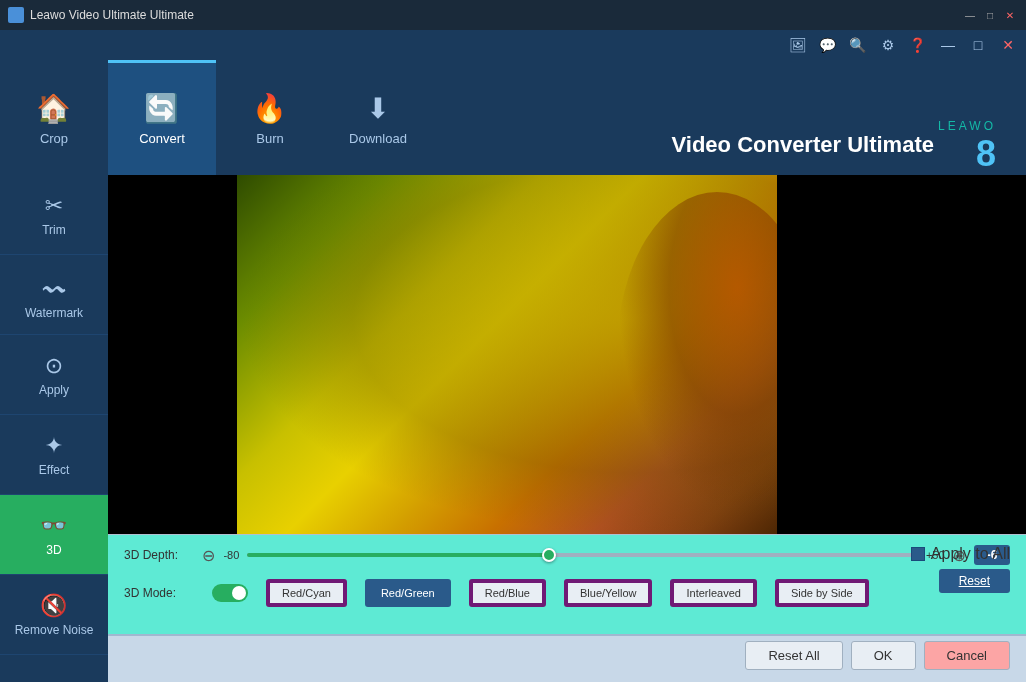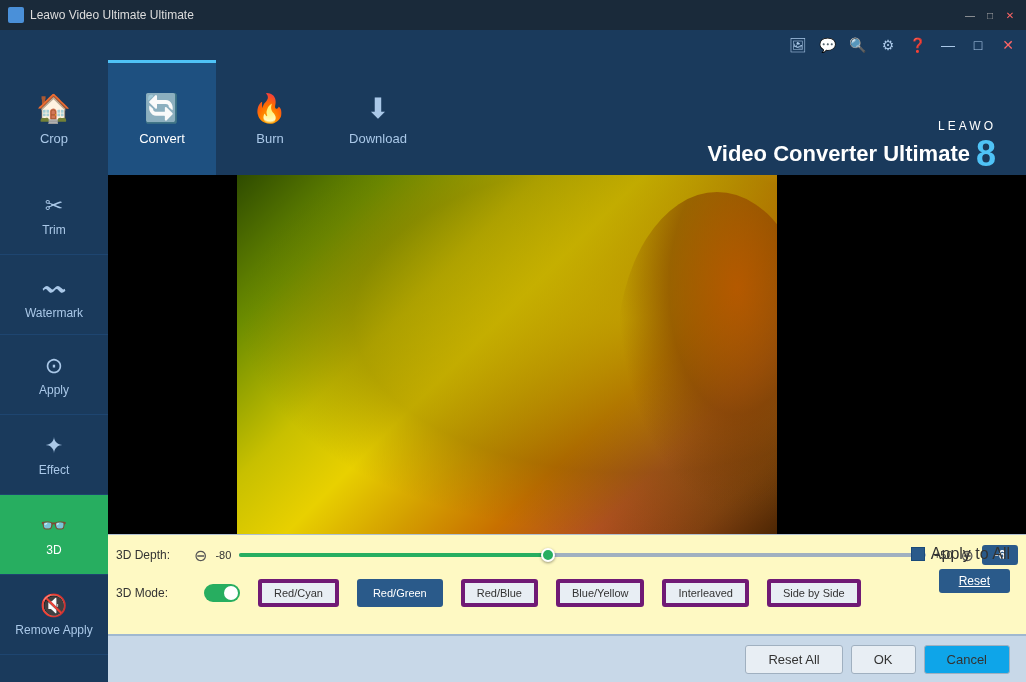--- a/index.html
+++ b/index.html
@@ -55,21 +55,21 @@
     }
     .nav-tab.active {
       background: #1e5080; color: white; border-top: 3px solid #4fc3f7;
     }
     .nav-tab-icon { font-size: 28px; }
     .brand-area {
       flex: 1; display: flex; align-items: center; justify-content: flex-end;
       padding-right: 30px;
     }
     .brand-text { color: white; text-align: right; }
-    .brand-leawo { font-size: 12px; letter-spacing: 3px; color: #ffffff; text-align: right; }
+    .brand-leawo { font-size: 12px; letter-spacing: 3px; color: #14b8a6; text-align: right; }
     .brand-name { font-size: 22px; font-weight: bold; color: white; line-height: 1.1; }
     .brand-version { font-size: 36px; font-weight: bold; color: #4fc3f7; margin-left: 6px; }
 
     
     .main-layout {
       display: flex;
       height: calc(682px - 30px - 30px - 115px);
     }
 
     
@@ -111,21 +111,21 @@
     }
     .video-black-left {
       position: absolute; left: 0; top: 0; width: 130px; height: 100%; background: #000;
     }
     .video-black-right {
       position: absolute; right: 0; top: 0; width: 120px; height: 100%; background: #000;
     }
 
     
     .controls-panel {
-      background: #fef9c3; padding: 10px 8px; border-top: 1px solid #b0c0d0;
+      background: #5eead4; padding: 10px 16px; border-top: 1px solid #b0c0d0;
       min-height: 100px;
     }
 
     
     .depth-row {
       display: flex; align-items: center; gap: 8px; margin-bottom: 14px;
     }
     .depth-label { font-size: 12px; color: #333; width: 70px; }
     .depth-minus-icon { font-size: 16px; color: #555; cursor: pointer; }
     .depth-minus-val { font-size: 11px; color: #333; }
@@ -172,30 +172,30 @@
     }
     .mode-btn {
       padding: 4px 12px; font-size: 11px; border-radius: 3px; cursor: pointer;
       border: 4px solid #701a75; background: #e8eef4; color: #333;
     }
     .mode-btn.active { background: #2a5a8a; color: white; border-color: #2a5a8a; }
 
     
     .bottom-bar {
       background: #c8d8e8; border-top: 2px solid #a0b8d0;
-      height: 48px; display: flex; align-items: center; justify-content: flex-end;
-      padding: 0 16px; gap: 8px;
+      height: 48px; display: flex; align-items: flex-end; justify-content: flex-end;
+      padding: 12px 16px; gap: 8px;
     }
     .bottom-btn {
       padding: 6px 22px; font-size: 13px; border-radius: 3px; cursor: pointer;
       border: 1px solid #a0b0c0;
     }
     .btn-reset-all { background: #e8eef4; color: #333; }
     .btn-ok { background: #e8eef4; color: #333; }
-    .btn-cancel { background: #0ea5e9; color: #333; }
+    .btn-cancel { background: #fca5a5; color: #333; }
 
     
     .header { background: #1a3a5c; }
   </style>
 </head>
 <body>
 
 <div class="titlebar">
   <span class="titlebar-icon"></span>
   <span class="titlebar-title">Leawo Video Ultimate Ultimate</span>
@@ -232,21 +232,21 @@
       <span class="nav-tab-icon">🔥</span>
       <span>Burn</span>
     </div>
     <div class="nav-tab">
       <span class="nav-tab-icon">⬇</span>
       <span>Download</span>
     </div>
     <div class="brand-area">
       <div class="brand-text">
         <div class="brand-leawo">LEAWO</div>
-        <div style="display:flex; align-items:center;">
+        <div style="display:flex; align-items:flex-start;gap:36px;">
           <span class="brand-name">Video Converter Ultimate</span>
           <span class="brand-version">8</span>
         </div>
       </div>
     </div>
   </div>
 </div>
 
 <div class="main-layout">
 
@@ -266,21 +266,21 @@
     <div class="sidebar-item">
       <span class="sidebar-icon">✦</span>
       <span>Effect</span>
     </div>
     <div class="sidebar-item active">
       <span class="sidebar-icon">👓</span>
       <span>3D</span>
     </div>
     <div class="sidebar-item">
       <span class="sidebar-icon">🔇</span>
-      <span>Remove Apply</span>
+      <span>Remove Noise</span>
     </div>
   </div>
 
   <div class="content-area">
 
     <div class="video-preview">
       <div class="video-frame">
         <div class="video-black-left"></div>
         <div class="video-bg">
           <div class="video-overlay"></div>

